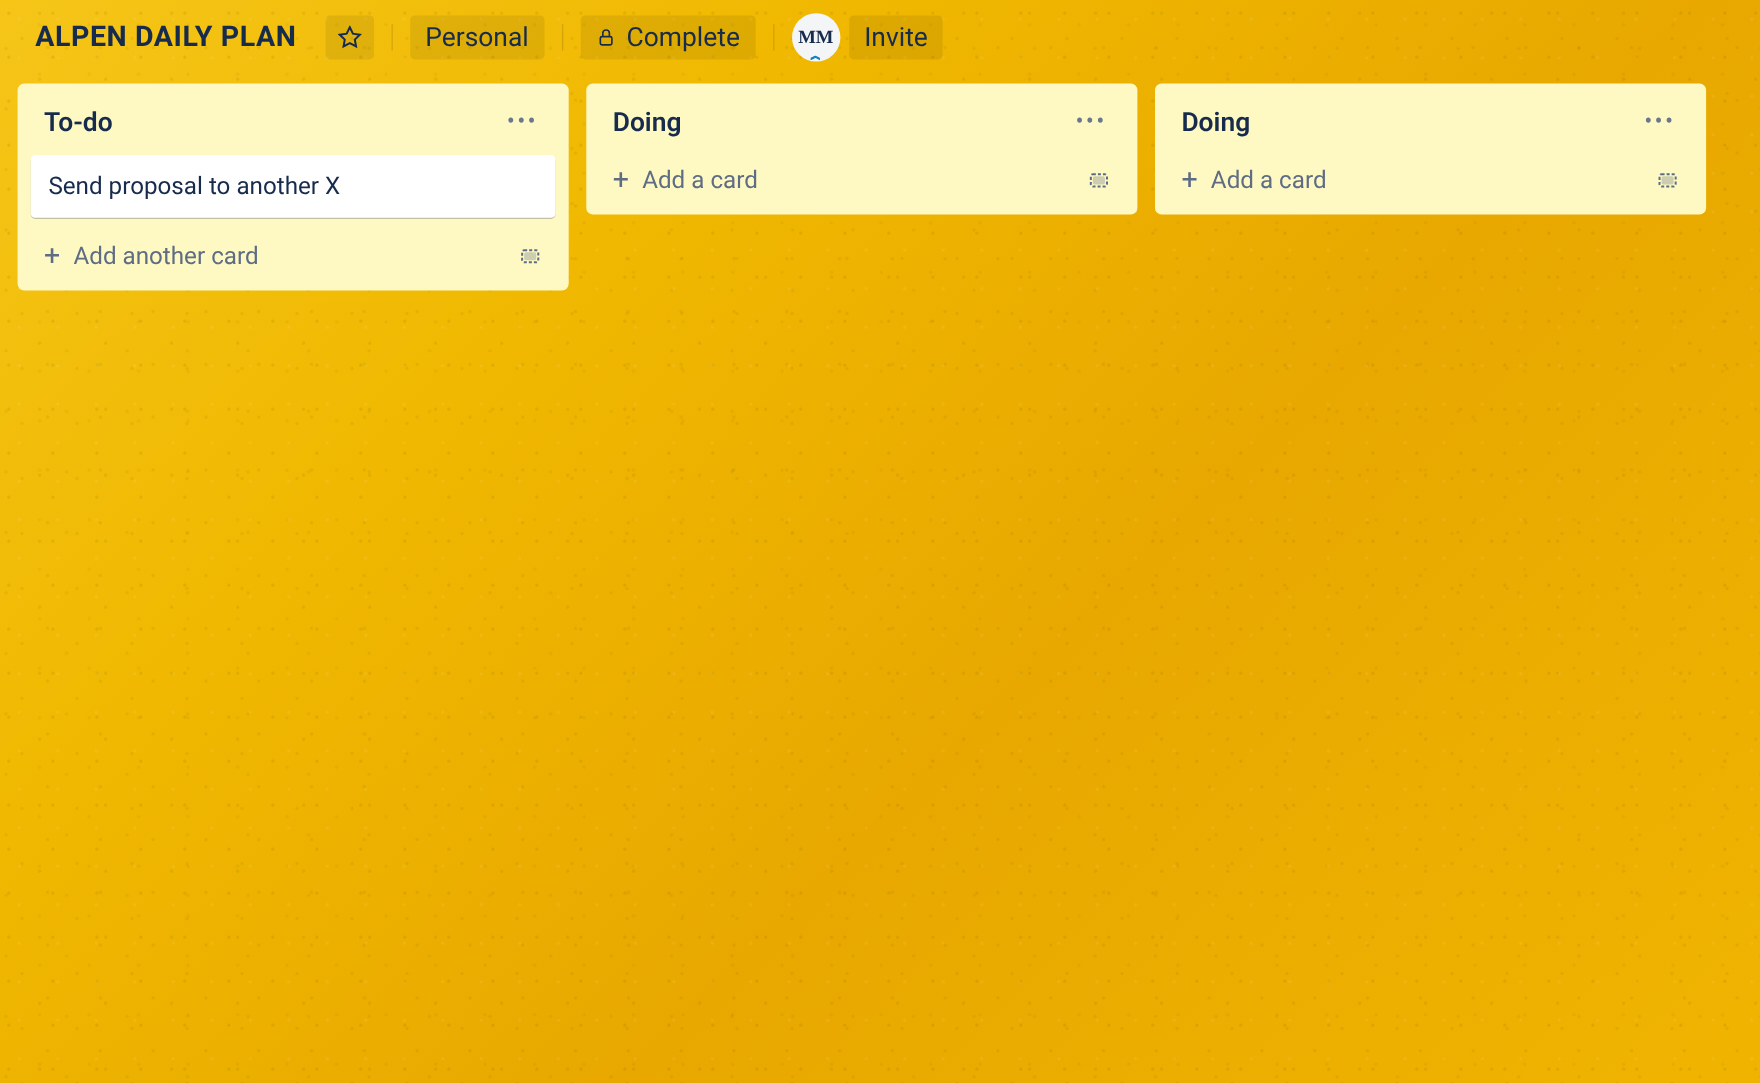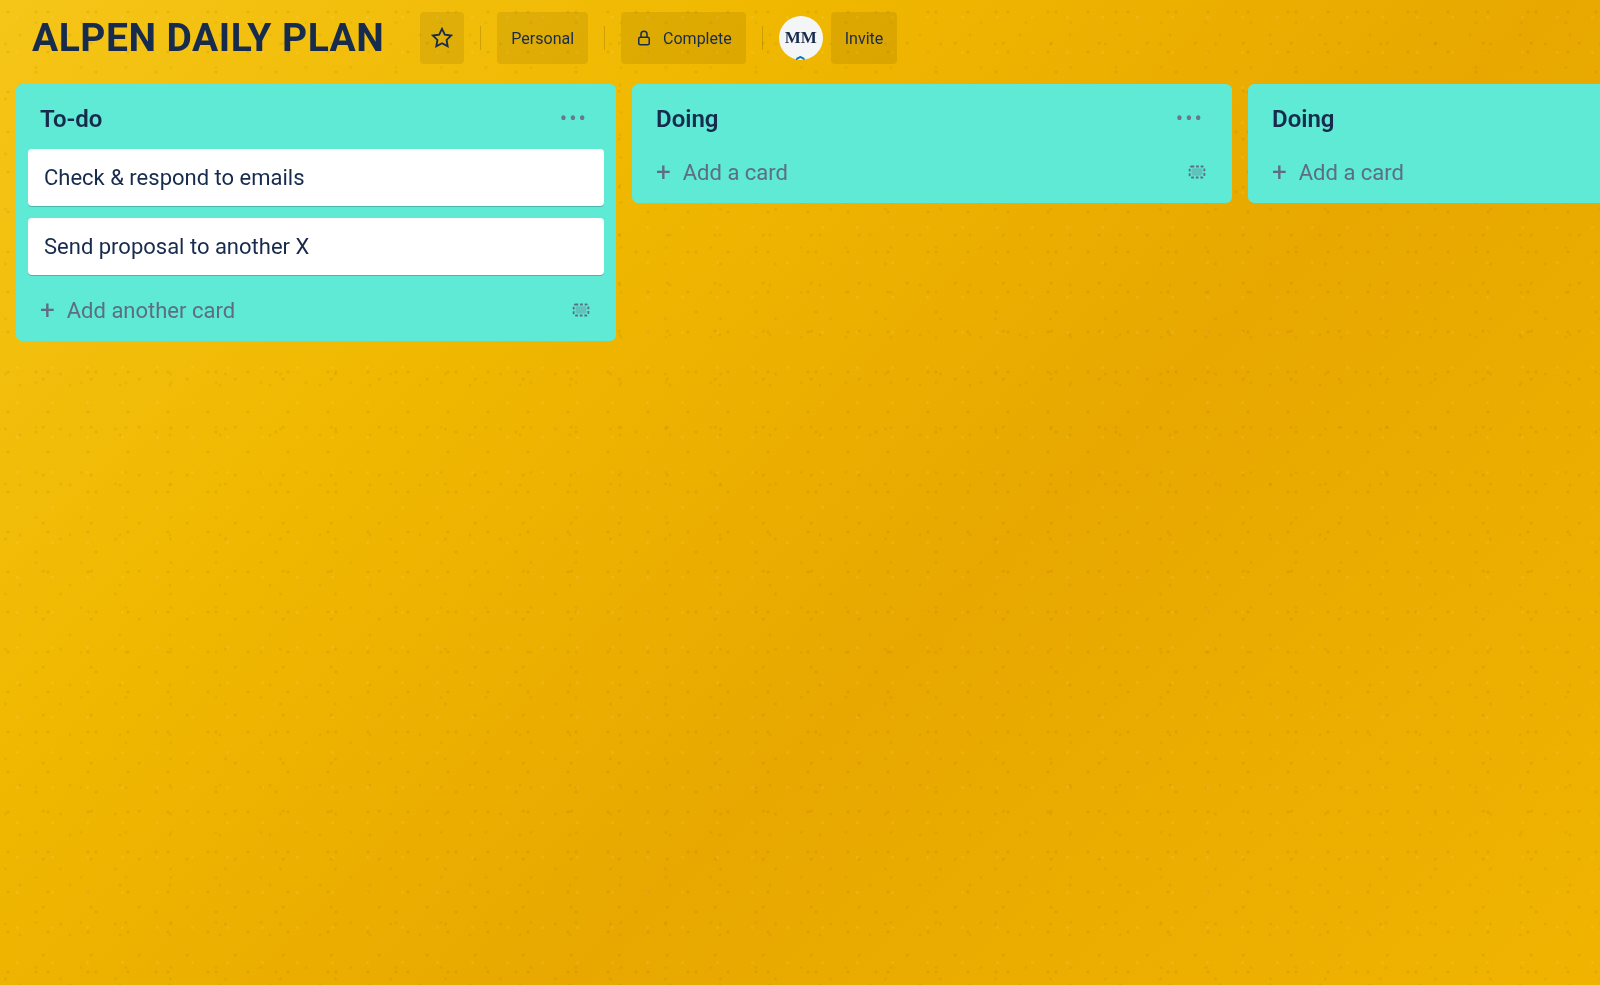--- a/index.html
+++ b/index.html
@@ -38,37 +38,37 @@
     }
     .header {
       display: flex;
       align-items: center;
       padding: 12px 16px 12px 32px;
       gap: 8px;
       position: relative;
       z-index: 2;
     }
     .board-title {
-      font-size: 39px;
+      font-size: 26px;
       font-weight: 700;
       color: #172b4d;
-      margin-right: 28px;
+      margin-right: 18px;
       letter-spacing: 0.5px;
     }
     .header-btn {
       display: inline-flex;
       align-items: center;
       justify-content: center;
       background: rgba(0,0,0,0.08);
       border-radius: 4px;
       padding: 8px 14px;
-      font-size: 16px;
-      color: #172b4d;
-      cursor: pointer;
-      height: 52px;
+      font-size: 24px;
+      color: #172b4d;
+      cursor: pointer;
+      height: 40px;
       gap: 10px;
     }
     .header-btn.icon-only {
       width: 44px;
       padding: 0;
     }
     .divider {
       width: 1px;
       height: 24px;
       background: rgba(0,0,0,0.15);
@@ -99,23 +99,23 @@
     }
     .board {
       display: flex;
       gap: 16px;
       padding: 8px 16px;
       position: relative;
       z-index: 2;
       align-items: flex-start;
     }
     .list {
-      background: #5eead4;
+      background: #fef9c3;
       border-radius: 6px;
-      width: 600px;
+      width: 501px;
       padding: 12px 12px 14px 12px;
       flex-shrink: 0;
     }
     .list-header {
       display: flex;
       align-items: center;
       justify-content: space-between;
       padding: 6px 12px 14px 12px;
     }
     .list-title {
@@ -213,21 +213,20 @@
 
 <div class="board">
 
   <div class="list">
     <div class="list-header">
       <div class="list-title">To-do</div>
       <div class="list-menu">
         <span>•••</span>
       </div>
     </div>
-    <div class="card">Check &amp; respond to emails</div>
     <div class="card">Send proposal to another X</div>
     <div class="add-card">
       <div class="add-card-left">
         <span class="plus-icon">+</span>
         <span>Add another card</span>
       </div>
       <span class="template-icon">
         <svg width="22" height="22" viewBox="0 0 24 24" fill="none" stroke="#5e6c84" stroke-width="2">
           <rect x="4" y="6" width="16" height="12" rx="2" stroke-dasharray="3 2"></rect>
           <rect x="7" y="9" width="10" height="6" rx="1" fill="#5e6c84" opacity="0.3"></rect>

